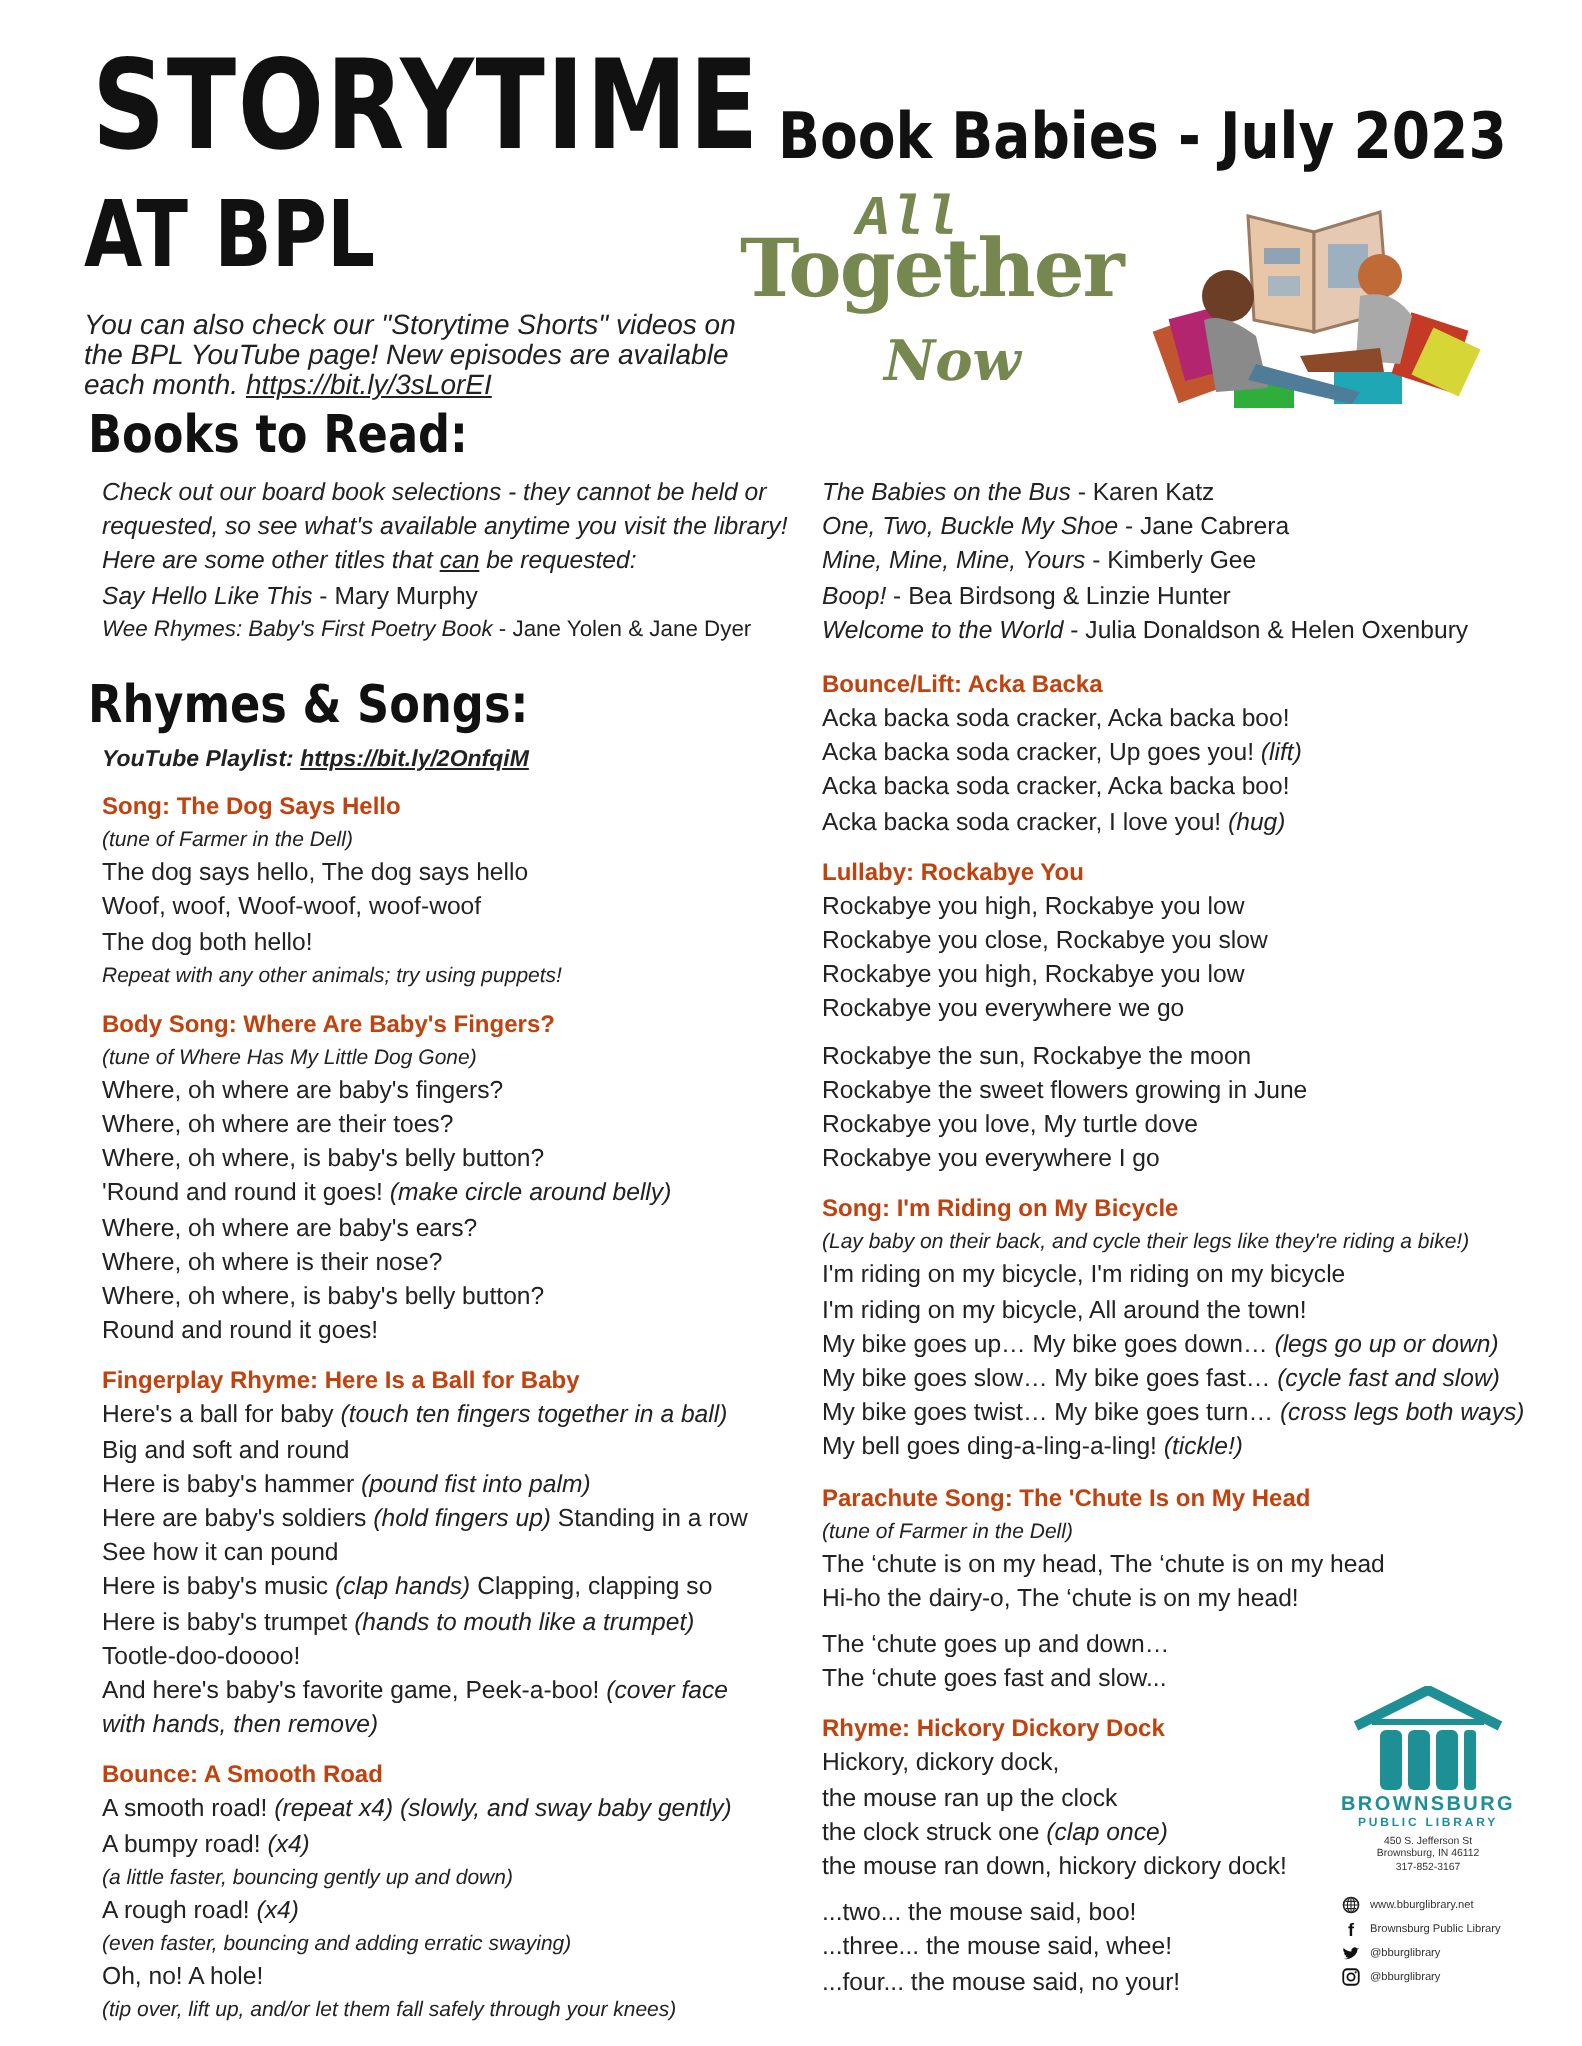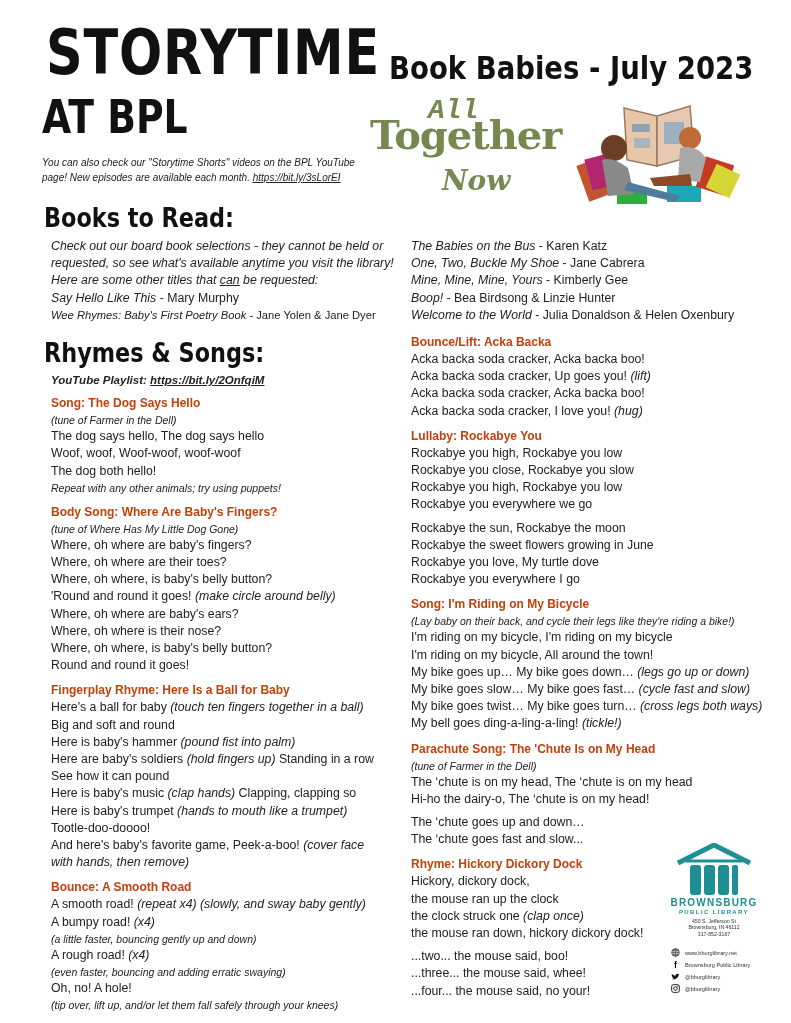--- a/index.html
+++ b/index.html
@@ -13,21 +13,21 @@
     color: #111; transform: scaleX(0.82); transform-origin: left top;
   }
   .title-sub {
     position: absolute; left: 42px; top: 93px;
     font-family: "DejaVu Sans", sans-serif; font-weight: 900;
     font-size: 46px; line-height: 48px;
     color: #111; transform: scaleX(0.82); transform-origin: left top;
   }
   .intro {
     position: absolute; left: 42px; top: 155px; width: 330px;
-    font-size: 10px; line-height: 15px; font-style: italic; color: #222;
+    font-size: 14px; line-height: 15px; font-style: italic; color: #222;
   }
   .intro a { color: #222; text-decoration: underline; }
 
   .event-title {
     position: absolute; left: 389px; top: 48px;
     font-family: "DejaVu Sans", sans-serif; font-weight: 900;
     font-size: 32px; line-height: 40px; color: #111;
     transform: scaleX(0.86); transform-origin: left top; white-space: nowrap;
   }
 

